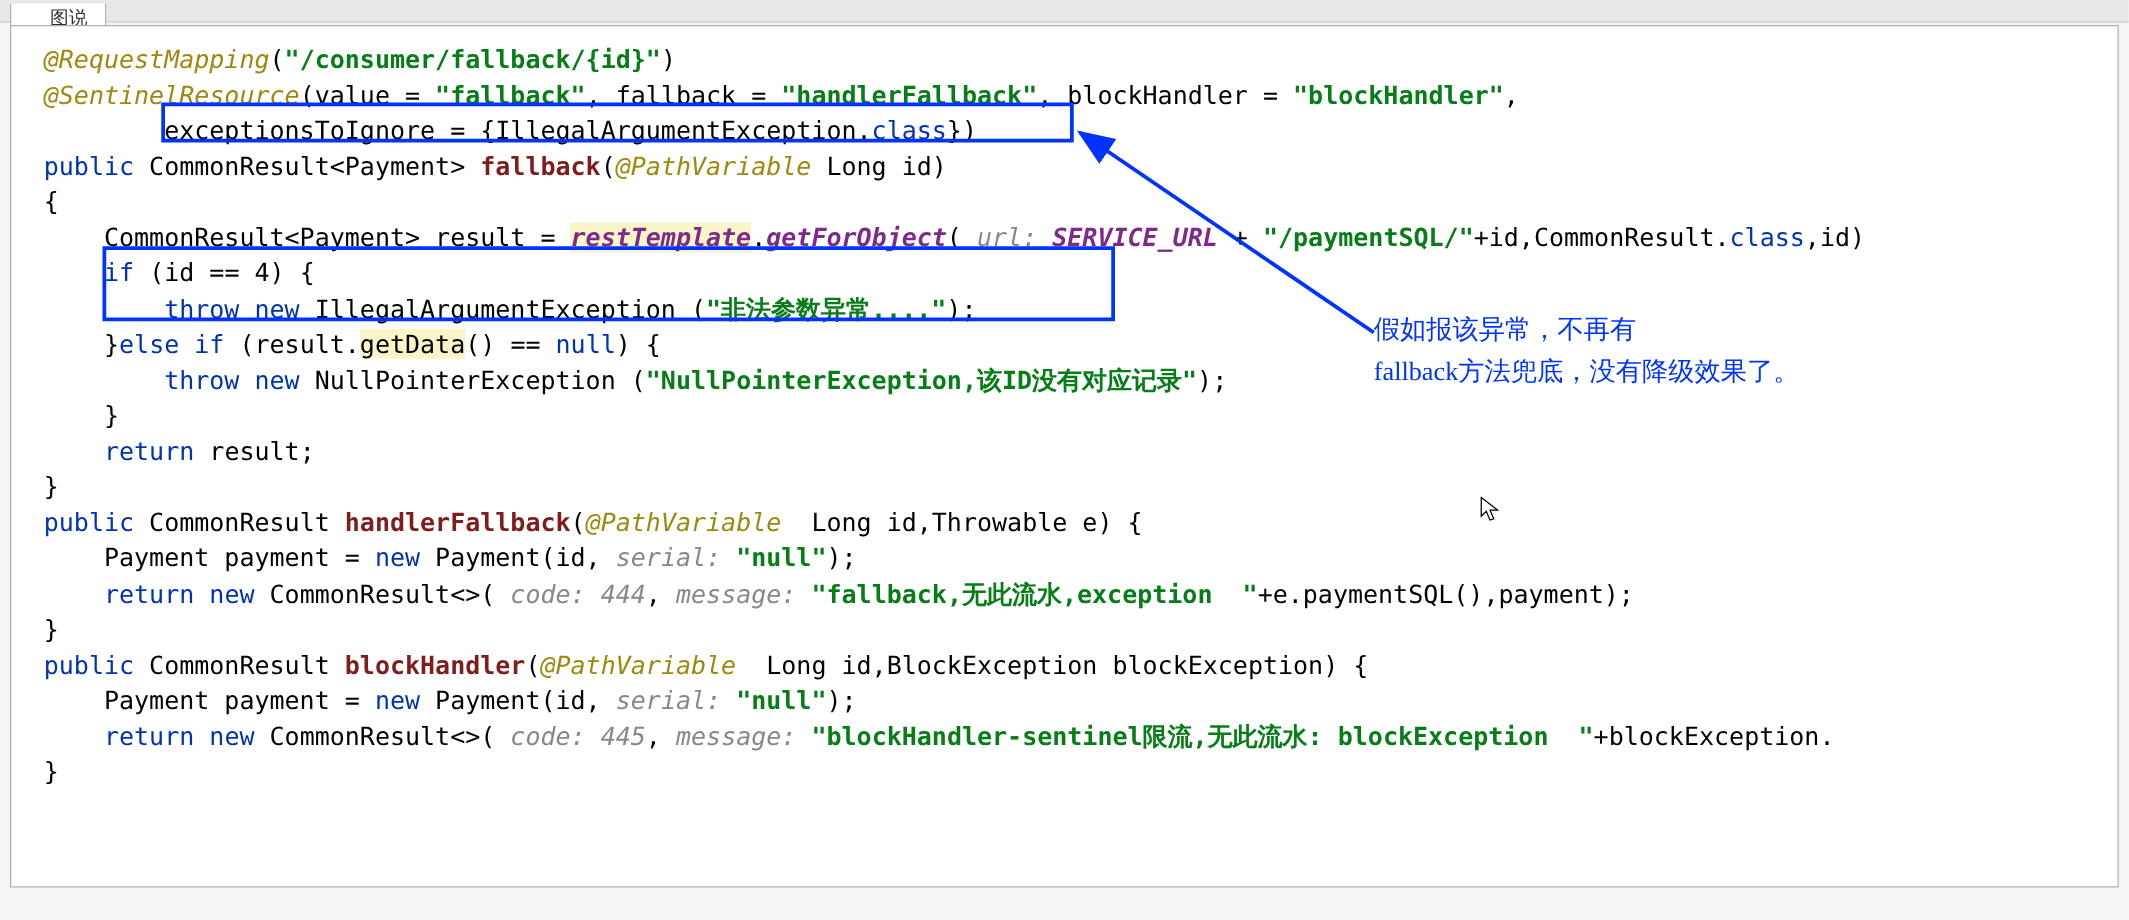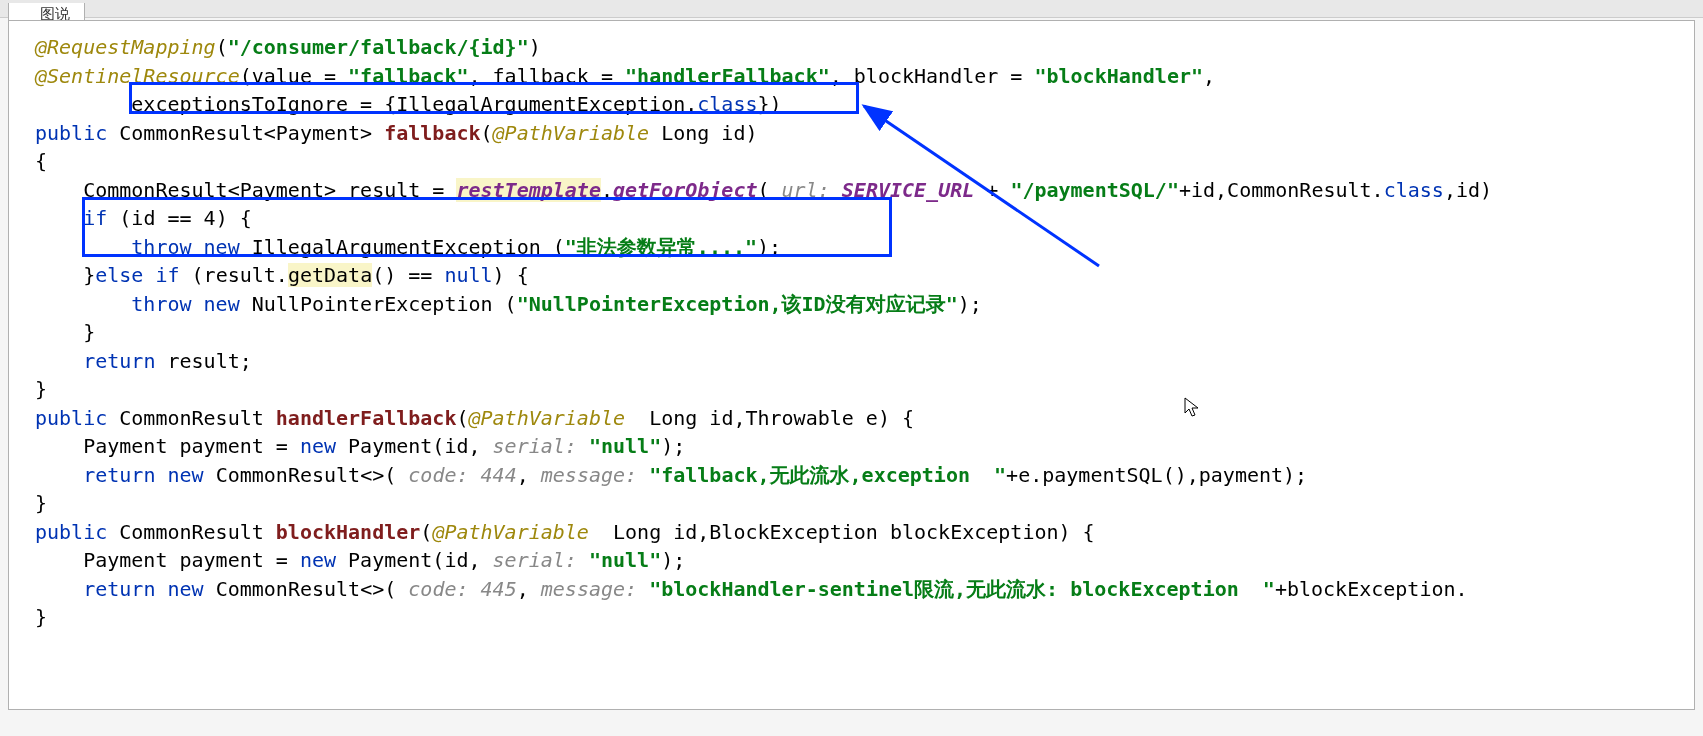--- a/index.html
+++ b/index.html
@@ -129,17 +129,19 @@
 
   <svg class="arrow-svg" width="1703" height="700">
     <defs>
       <marker id="arrowhead" markerWidth="10" markerHeight="8" refX="9" refY="4" orient="auto">
         <polygon points="0 0, 10 4, 0 8" fill="#0033ff"></polygon>
       </marker>
     </defs>
     <line x1="1090" y1="245" x2="855" y2="85" stroke="#0033ff" stroke-width="3" marker-end="url(#arrowhead)"></line>
   </svg>
 
+  <div class="annotation anno1">假如报该异常，不再有</div>
+  <div class="annotation anno2">fallback方法兜底，没有降级效果了。</div>
 
   <svg class="cursor" viewBox="0 0 16 22">
     <path d="M1 1 L1 16 L5 12 L8 19 L11 18 L8 11 L14 11 Z" fill="white" stroke="black" stroke-width="1"></path>
   </svg>
 </div>
 
 </body></html>

